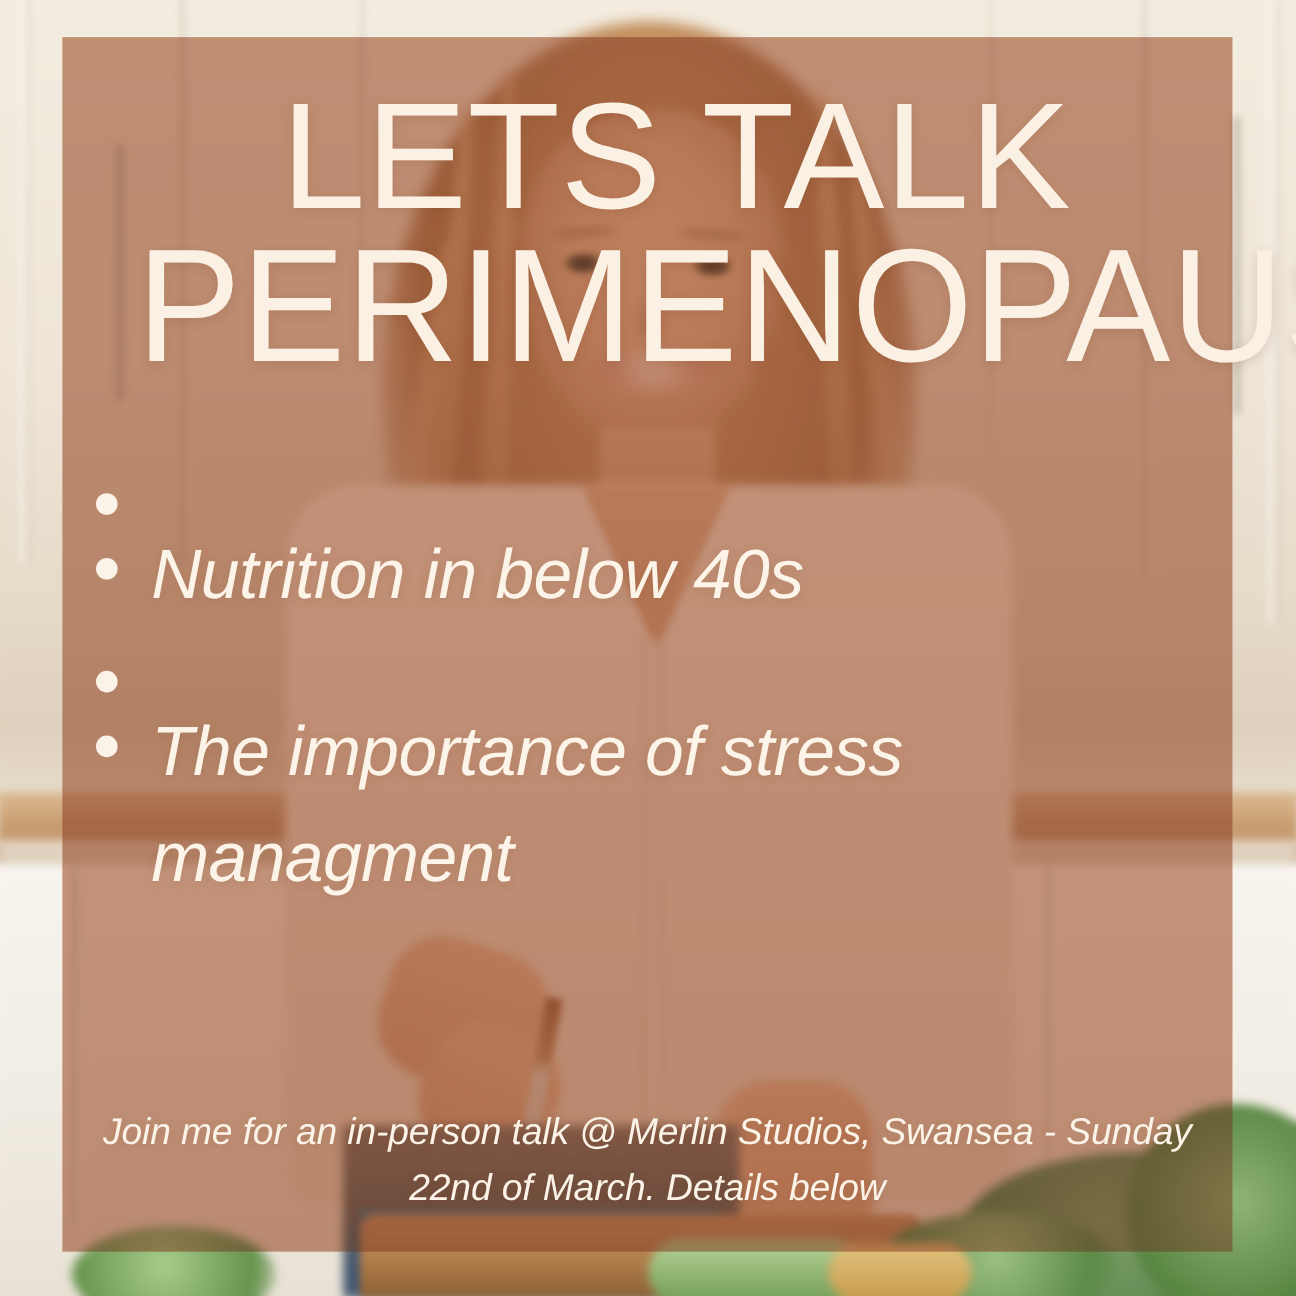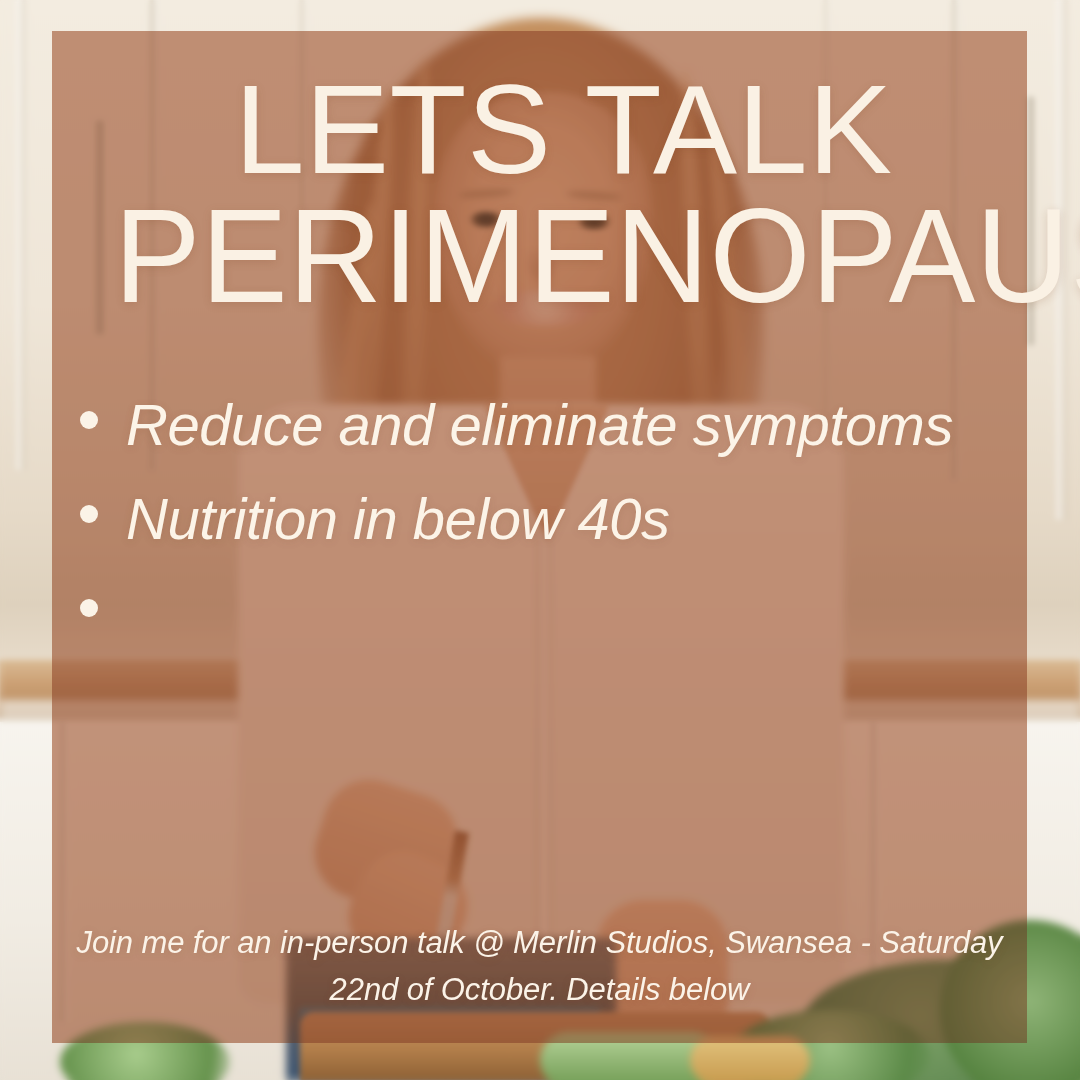--- a/index.html
+++ b/index.html
@@ -413,27 +413,30 @@
   <div class="content">
 
     <div class="headline">
       <span class="headline-1">LETS TALK</span>
       <span class="headline-2">PERIMENOPAUSE</span>
     </div>
 
     <div class="bullets">
       <div class="bullet-row">
         <span class="dot"></span>
-        <span class="bullet-text">Reduce and eliminate symptoms</span>
       </div>
       <div class="bullet-row">
         <span class="dot"></span>
         <span class="bullet-text">Nutrition in below 40s</span>
       </div>
       <div class="bullet-row">
         <span class="dot"></span>
       </div>
+      <div class="bullet-row">
+        <span class="dot"></span>
+        <span class="bullet-text">The importance of stress managment</span>
+      </div>
     </div>
 
-    <div class="footer">Join me for an in-person talk @ Merlin Studios, Swansea - Saturday 22nd of October. Details below</div>
+    <div class="footer">Join me for an in-person talk @ Merlin Studios, Swansea - Sunday 22nd of March. Details below</div>
 
   </div>
 </div>
 
 </body></html>

